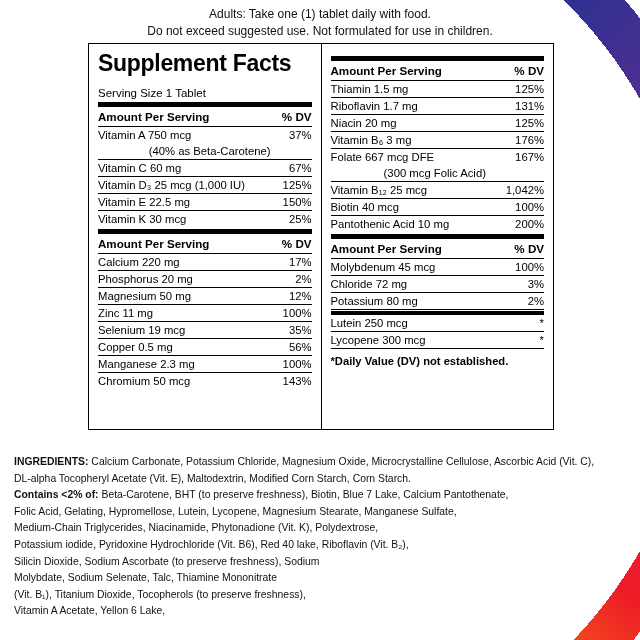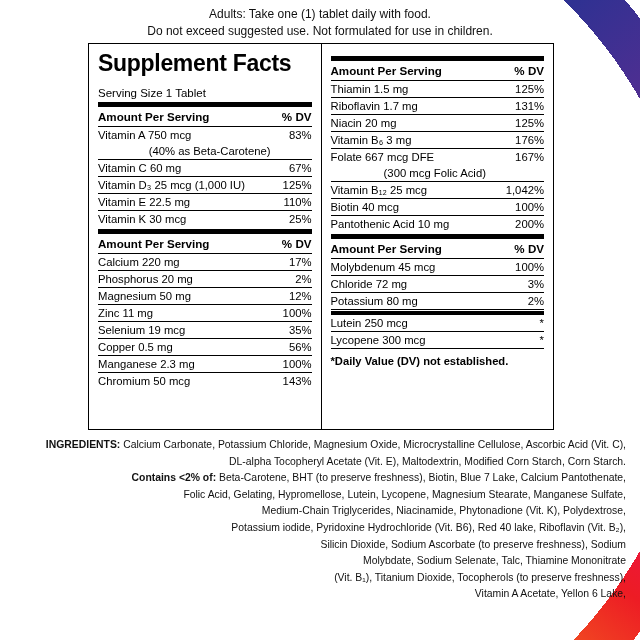--- a/index.html
+++ b/index.html
@@ -71,22 +71,22 @@
   table.nf td{padding:2px 0 2px 0;vertical-align:top;}
   table.nf td.val{text-align:right;white-space:nowrap;padding-left:6px;}
   table.nf tr.hdr td{font-weight:bold;font-size:11.6px;padding:3px 0 3px 0;}
   table.nf tr.line td{border-bottom:1px solid #000;}
   td.sub{padding-top:0;padding-bottom:2px;padding-left:11px;font-size:11.3px;text-align:right;}
   .star{font-weight:normal;}
   .footnote{font-size:11.2px;font-weight:bold;padding-top:6px;}
 
   
   .ingredients{
-    position:absolute;left:14px;top:437px;width:612px;
-    text-align:right;font-size:10.4px;color:#111;line-height:1.5;
+    position:absolute;left:14px;top:454px;width:612px;
+    text-align:left;font-size:10.4px;color:#111;line-height:1.5;
   }
   .ingredients p{margin:0 0 1px 0;}
   .ing-lead{font-weight:bold;}
 </style>
 </head>
 <body>
 
 <div class="arc-wrap">
   <div class="ring"></div>
   <div class="ring2"></div>
@@ -107,37 +107,37 @@
         <div class="serving">Serving Size 1 Tablet</div>
         <div class="rule-thick"></div>
         <table class="nf">
           <tbody>
               <tr class="hdr line">
             <td>Amount Per Serving</td>
             <td class="val">% DV</td>
           </tr>
           <tr>
             <td>Vitamin A 750 mcg</td>
-            <td class="val">83%</td>
+            <td class="val">37%</td>
           </tr>
           <tr class="line">
             <td class="sub">(40% as Beta-Carotene)</td>
             <td class="val"></td>
           </tr>
           <tr class="line">
             <td>Vitamin C 60 mg</td>
             <td class="val">67%</td>
           </tr>
           <tr class="line">
             <td>Vitamin D₃ 25 mcg (1,000 IU)</td>
             <td class="val">125%</td>
           </tr>
           <tr class="line">
             <td>Vitamin E 22.5 mg</td>
-            <td class="val">110%</td>
+            <td class="val">150%</td>
           </tr>
           <tr>
             <td>Vitamin K 30 mcg</td>
             <td class="val">25%</td>
           </tr>
         </tbody>
           </table>
 
         <div class="rule-thick"></div>
         <table class="nf">

